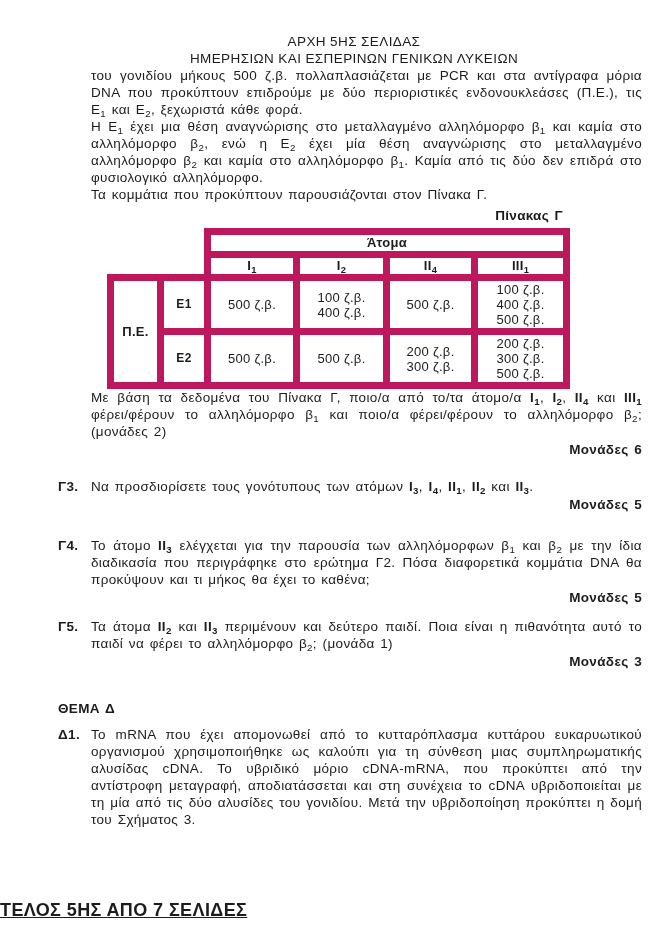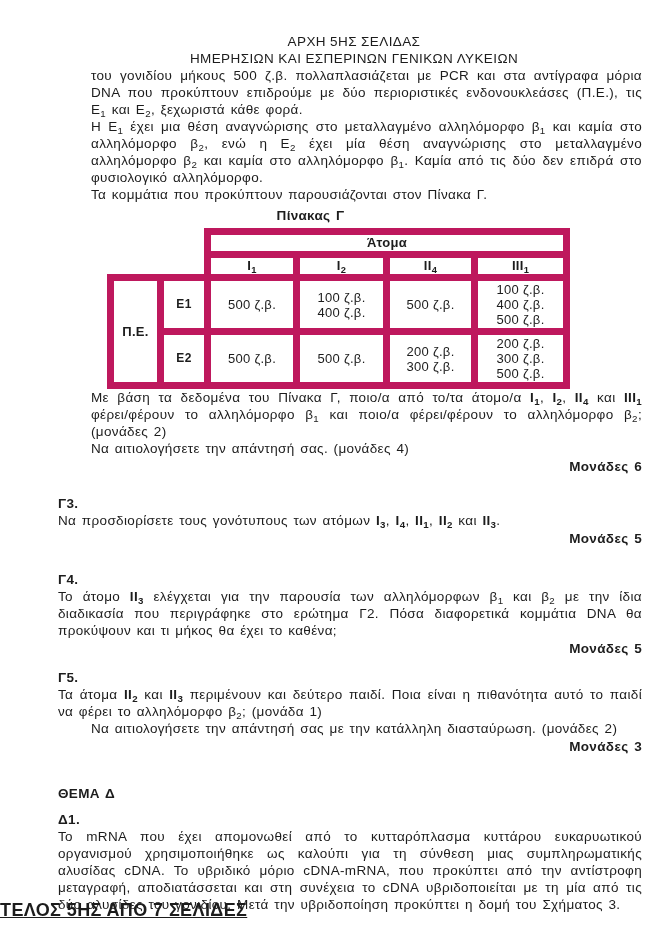--- a/index.html
+++ b/index.html
@@ -29,21 +29,21 @@
     line-height:17px;
     letter-spacing:0.35px;
     word-spacing:1.5px;
   }
   .content p{margin:0;}
   .indent{padding-left:33px;}
   .just{text-align:justify;}
   .m-intro{margin-top:10px;}
   .tbl-title{
     font-weight:bold;
-    text-align:center;
+    text-align:right;
     margin:4px 79px 0 0;
     letter-spacing:0.3px;
   }
   table.tbl{
     border-collapse:collapse;
     table-layout:fixed;
     margin:4px 0 0 49px;
     font-size:13px;
     letter-spacing:0.3px;
     word-spacing:normal;
@@ -52,21 +52,21 @@
     border:7px solid #be185d;
     text-align:center;
     vertical-align:middle;
     padding:1px 2px;
   }
   .tbl th{font-weight:bold;}
   .tbl .nb{border:none;background:transparent;}
   .tbl .hdr-row th{height:16px;line-height:16px;padding:0 2px;}
   .tbl td{line-height:15px;white-space:pre-line;}
   .tbl .enz{font-size:12px;}
-  .q{display:flex;flex-direction:column;}
+  .q{display:flex;}
   .qlabel{width:33px;flex-shrink:0;font-weight:bold;}
   .qbody{flex:1;}
   .marks{text-align:right;font-weight:bold;margin-top:1px;}
   .m-g2{margin-top:6px;}
   .m-note{margin-top:5px;}
   .m-g3{margin-top:20px;}
   .m-g4{margin-top:24px;}
   .m-g5{margin-top:12px;}
   .theme-head{margin-top:30px;font-weight:bold;}
   .m-d1{margin-top:9px;}
@@ -146,40 +146,38 @@
         <td>200 ζ.β.
 300 ζ.β.</td>
         <td>200 ζ.β.
 300 ζ.β.
 500 ζ.β.</td>
       </tr>
     </tbody>
       </table>
 
     <p class="indent just m-g2"><span>Με βάση τα δεδομένα του Πίνακα Γ, ποιο/α από το/τα άτομο/α </span><span class="b">I</span><sub class="b">1</sub><span>, </span><span class="b">I</span><sub class="b">2</sub><span>, </span><span class="b">II</span><sub class="b">4</sub><span> και </span><span class="b">III</span><sub class="b">1</sub><span> φέρει/φέρουν το αλληλόμορφο β</span><sub>1</sub><span> και ποιο/α φέρει/φέρουν το αλληλόμορφο β</span><sub>2</sub><span>; (μονάδες 2)</span></p>
-    <p class="indent m-note">Να αιτιολογήσετε την απάντησή σας. (μονάδες 4)</p>
     <div class="marks">Μονάδες 6</div>
 
     <div class="q m-g3">
       <div class="qlabel">Γ3.</div>
       <div class="qbody just"><span>Να προσδιορίσετε τους γονότυπους των ατόμων </span><span class="b">I</span><sub class="b">3</sub><span>, </span><span class="b">I</span><sub class="b">4</sub><span>, </span><span class="b">II</span><sub class="b">1</sub><span>, </span><span class="b">II</span><sub class="b">2</sub><span> και </span><span class="b">II</span><sub class="b">3</sub><span>.</span></div>
     </div>
     <div class="marks">Μονάδες 5</div>
 
     <div class="q m-g4">
       <div class="qlabel">Γ4.</div>
       <div class="qbody just"><span>Το άτομο </span><span class="b">II</span><sub class="b">3</sub><span> ελέγχεται για την παρουσία των αλληλόμορφων β</span><sub>1</sub><span> και β</span><sub>2</sub><span> με την ίδια διαδικασία που περιγράφηκε στο ερώτημα Γ2. Πόσα διαφορετικά κομμάτια DNA θα προκύψουν και τι μήκος θα έχει το καθένα;</span></div>
     </div>
     <div class="marks">Μονάδες 5</div>
 
     <div class="q m-g5">
       <div class="qlabel">Γ5.</div>
       <div class="qbody just"><span>Τα άτομα </span><span class="b">II</span><sub class="b">2</sub><span> και </span><span class="b">II</span><sub class="b">3</sub><span> περιμένουν και δεύτερο παιδί. Ποια είναι η πιθανότητα αυτό το παιδί να φέρει το αλληλόμορφο β</span><sub>2</sub><span>; (μονάδα 1)</span></div>
     </div>
-    <p class="indent just m-note">Να αιτιολογήσετε την απάντησή σας με την κατάλληλη διασταύρωση. (μονάδες 2)</p>
     <div class="marks">Μονάδες 3</div>
 
     <div class="theme-head">ΘΕΜΑ Δ</div>
 
     <div class="q m-d1">
       <div class="qlabel">Δ1.</div>
       <div class="qbody just"><span>Το mRNA που έχει απομονωθεί από το κυτταρόπλασμα κυττάρου ευκαρυωτικού οργανισμού χρησιμοποιήθηκε ως καλούπι για τη σύνθεση μιας συμπληρωματικής αλυσίδας cDNA. Το υβριδικό μόριο cDNA-mRNA, που προκύπτει από την αντίστροφη μεταγραφή, αποδιατάσσεται και στη συνέχεια το cDNA υβριδοποιείται με τη μία από τις δύο αλυσίδες του γονιδίου. Μετά την υβριδοποίηση προκύπτει η δομή του Σχήματος 3.</span></div>
     </div>
 
   </div>

